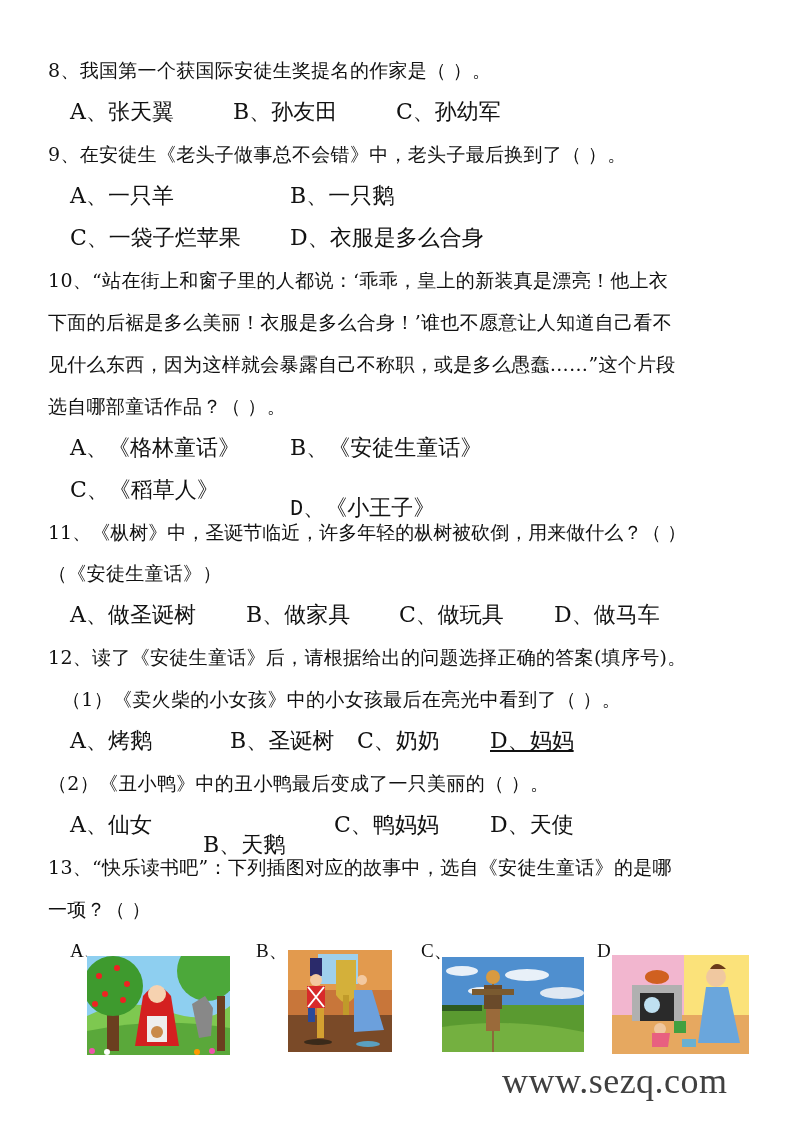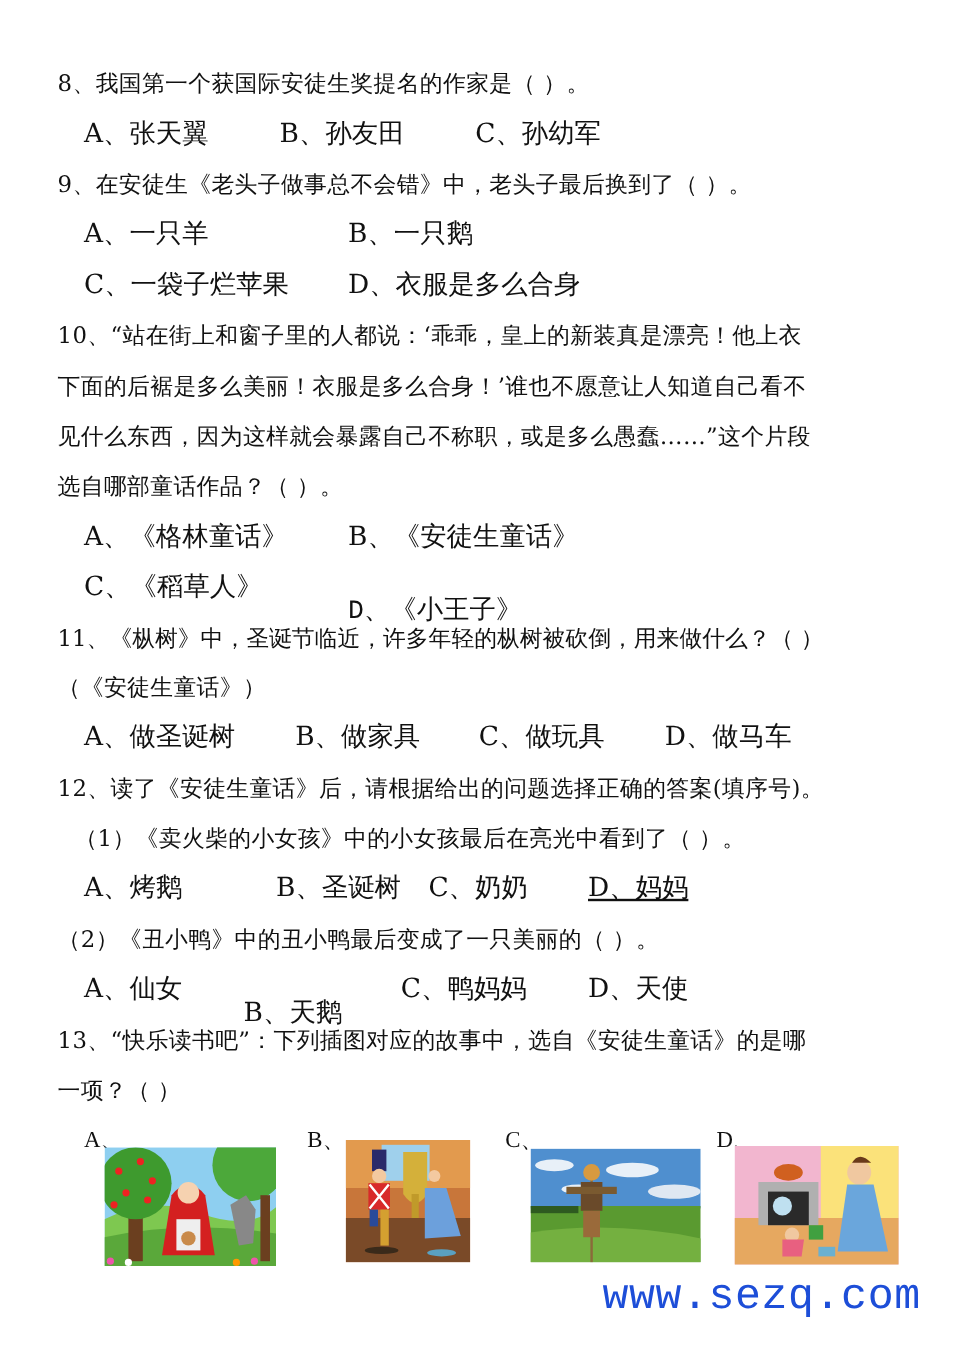--- a/index.html
+++ b/index.html
@@ -2,22 +2,22 @@
 <html><head>
 <meta charset="utf-8">
 <style>
   html, body { margin: 0; padding: 0; background: #ffffff; }
   body { width: 800px; height: 1131px; position: relative; overflow: hidden;
          font-family: "DejaVu Serif", "Liberation Serif", serif; color: #111; }
   .line { position: absolute; left: 48px; font-size: 19px; line-height: 24px; white-space: nowrap; letter-spacing: 0.3px; }
   .opt  { position: absolute; font-size: 22px; line-height: 24px; white-space: nowrap; }
   .imglabel { position: absolute; font-size: 19px; line-height: 22px; font-family: "Liberation Serif", serif; }
   .pic { position: absolute; overflow: hidden; }
-  .watermark { position: absolute; left: 502px; top: 1060px; font-family: Liberation Mono, monospace;
-               font-size: 36px; color: #1d4ed8; letter-spacing: 0.5px; }
+  .watermark { position: absolute; left: 502px; top: 1060px; font-family: Liberation Serif, serif;
+               font-size: 36px; color: #404040; letter-spacing: 0.5px; }
 </style>
 </head>
 <body>
 
 <div class="line" style="top:58px;">8、我国第一个获国际安徒生奖提名的作家是（        ）。</div>
 <div class="opt" style="left:70px; top:100px;">A、张天翼</div>
 <div class="opt" style="left:233px; top:100px;">B、孙友田</div>
 <div class="opt" style="left:396px; top:100px;">C、孙幼军</div>
 
 <div class="line" style="top:142px;">9、在安徒生《老头子做事总不会错》中，老头子最后换到了（        ）。</div>

